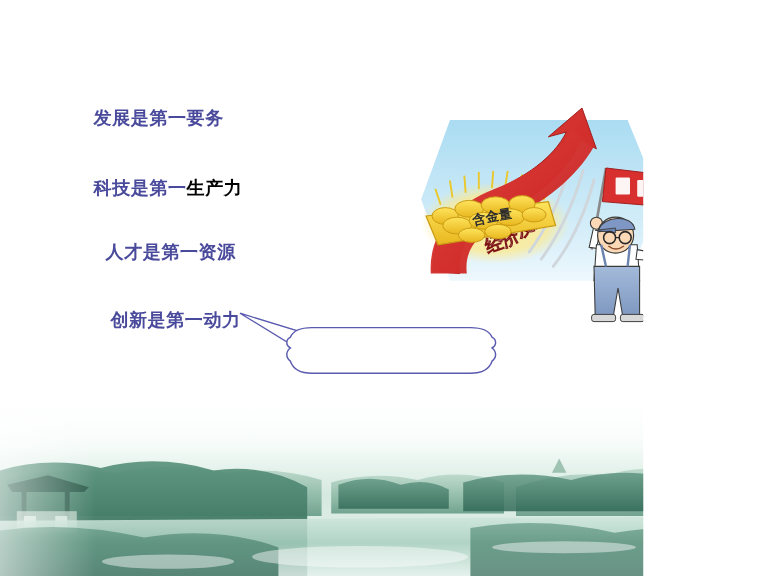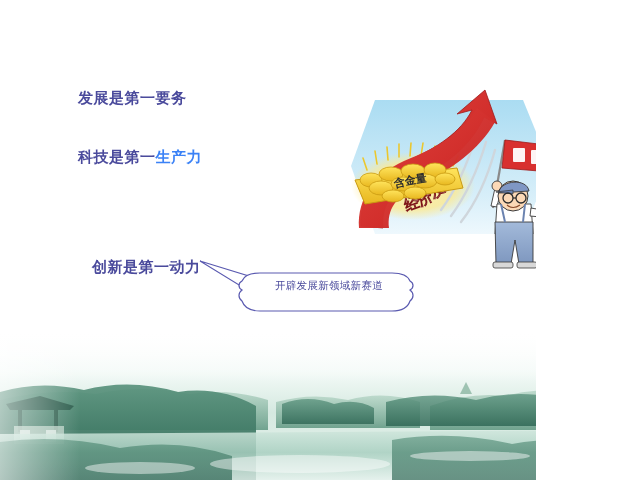--- a/index.html
+++ b/index.html
@@ -25,21 +25,21 @@
     font-family: "DejaVu Sans", "Liberation Sans", sans-serif;
     font-size: 15px;
     font-weight: 600;
     letter-spacing: 0.5px;
     color: #4a4a9c;
   }
   #bullet-0 { left: 78px;  top: 89px; }
   #bullet-1 { left: 78px;  top: 148px; }
   #bullet-2 { left: 88px;  top: 201px; }
   #bullet-3 { left: 92px;  top: 258px; font-family: Liberation Serif, serif; }
-  .accent-teal { color: #3b82f6; }
+  .accent-teal { color: #000000; }
 
   
   #callout-wrap {
     position: absolute;
     left: 196px;
     top: 255px;
     width: 222px;
     height: 75px;
   }
   #callout-svg {
@@ -100,20 +100,21 @@
 </style>
 </head>
 <body>
 
 <div id="slide">
 
   <div class="bullet" id="bullet-0">发展是第一要务</div>
 
   <div class="bullet" id="bullet-1"><span>科技是第一</span><span class="accent-teal">生产力</span></div>
 
+  <div class="bullet" id="bullet-2">人才是第一资源</div>
 
   <div class="bullet" id="bullet-3">创新是第一动力</div>
 
   <div id="callout-wrap">
     <svg id="callout-svg" viewBox="0 0 222 75">
 
       <path d="M 4 6 L 66 44 L 56 22 Z" fill="#ffffff" stroke="#5a5ab0" stroke-width="1.1"></path>
 
       <path d="M 64 18
                L 196 18
@@ -121,21 +122,20 @@
                C 218 28 218 33 214 35
                C 218 38 218 43 214 46
                C 212 52 206 56 196 56
                L 64 56
                C 54 56 48 52 46 46
                C 42 43 42 38 46 35
                C 42 33 42 28 46 26
                C 48 21 54 18 64 18 Z" fill="#ffffff" stroke="#5a5ab0" stroke-width="1.2"></path>
     </svg>
     <div id="callout-text">
-      <div>开辟发展新领域新赛道</div>
     </div>
   </div>
 
   <svg id="illustration" viewBox="0 0 215 182">
     <defs>
       <linearGradient id="skyGrad" x1="0" y1="0" x2="0" y2="1">
         <stop offset="0%" stop-color="#aadcf2"></stop>
         <stop offset="70%" stop-color="#d6eef9"></stop>
         <stop offset="100%" stop-color="#eef8fd"></stop>
       </linearGradient>

